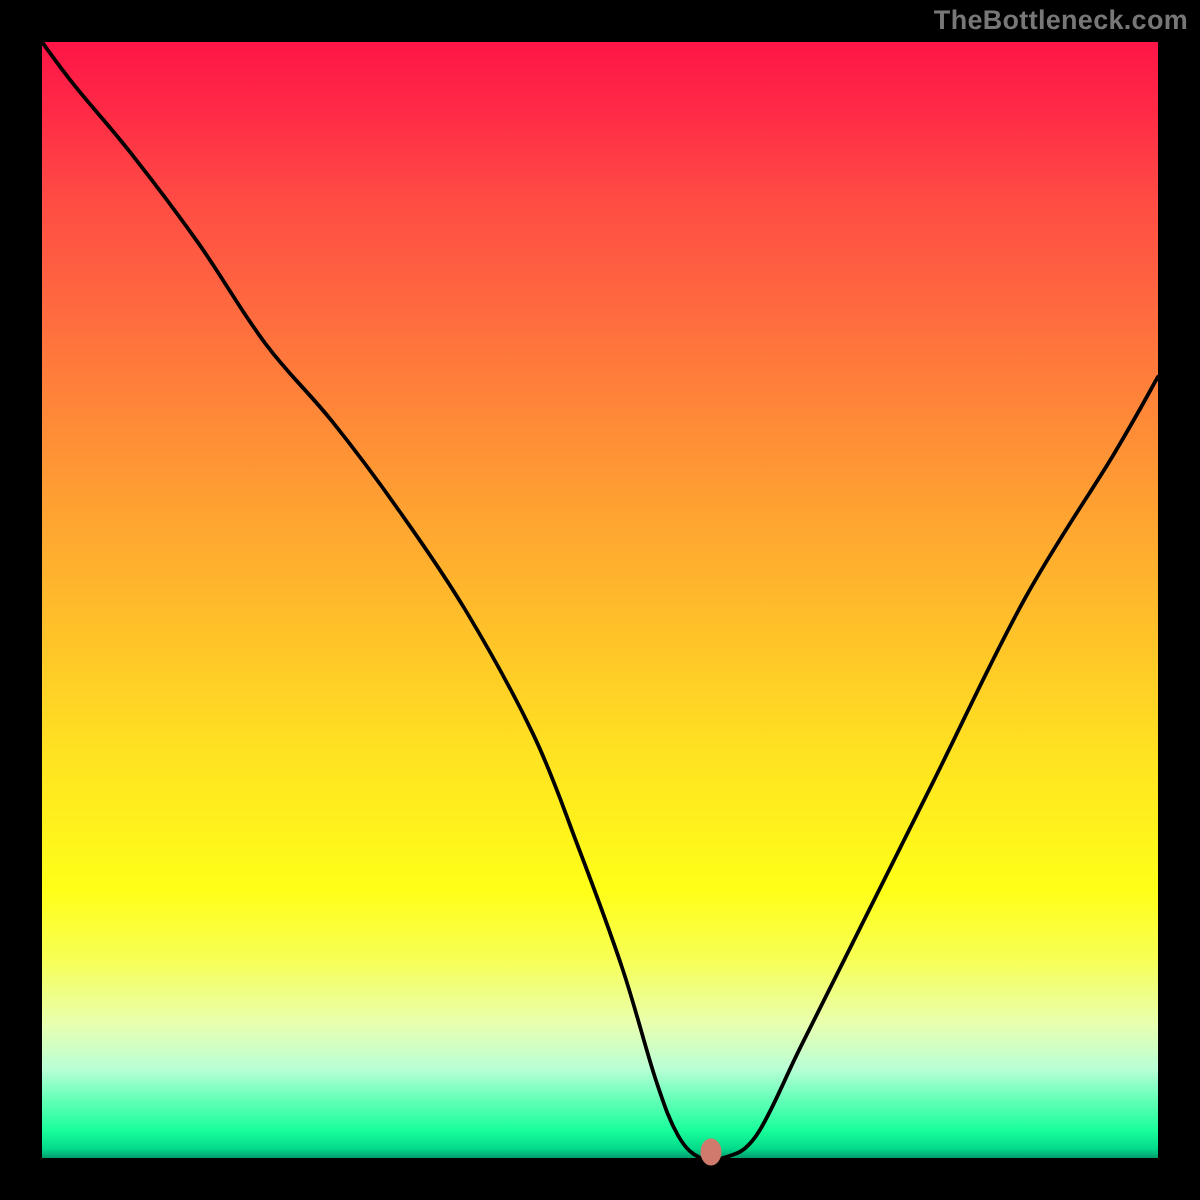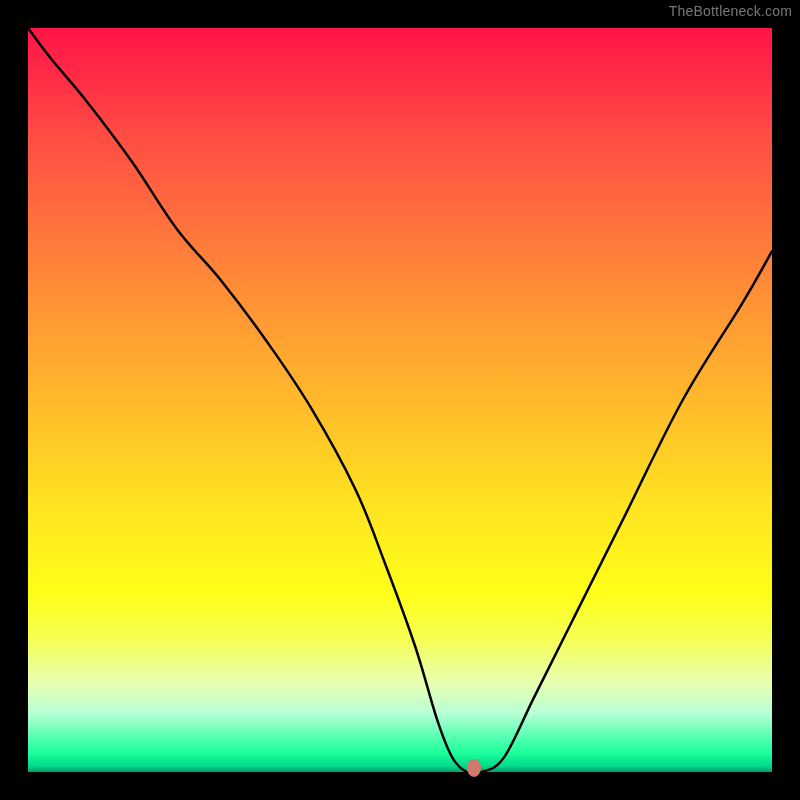--- a/index.html
+++ b/index.html
@@ -16,23 +16,23 @@
     width: 800px;
     height: 800px;
     background: #000;
   }
   .header {
     position: absolute;
     top: 0;
     right: 0;
     height: 26px;
     color: #777;
-    font-size: 14px;
+    font-size: 18px;
     padding: 3px 8px 0 0;
-    font-weight: 400;
+    font-weight: 700;
     letter-spacing: 0.2px;
   }
   .plot {
     position: absolute;
     left: 28px;
     top: 28px;
     width: 744px;
     height: 744px;
     
     background: linear-gradient(

